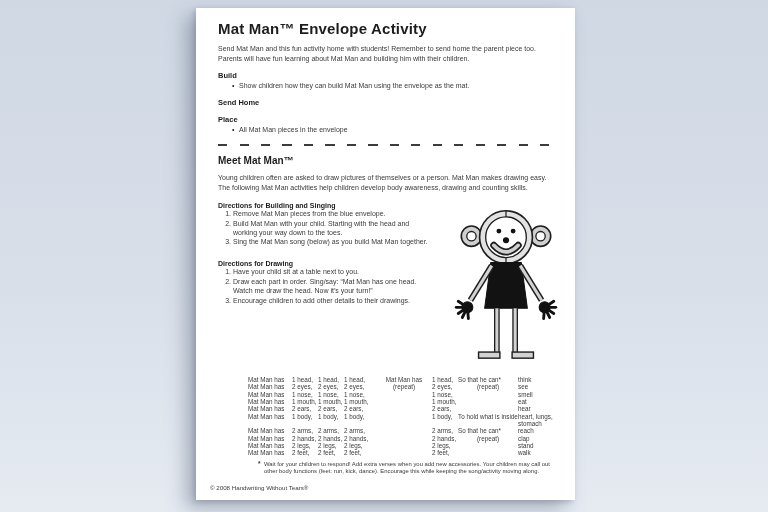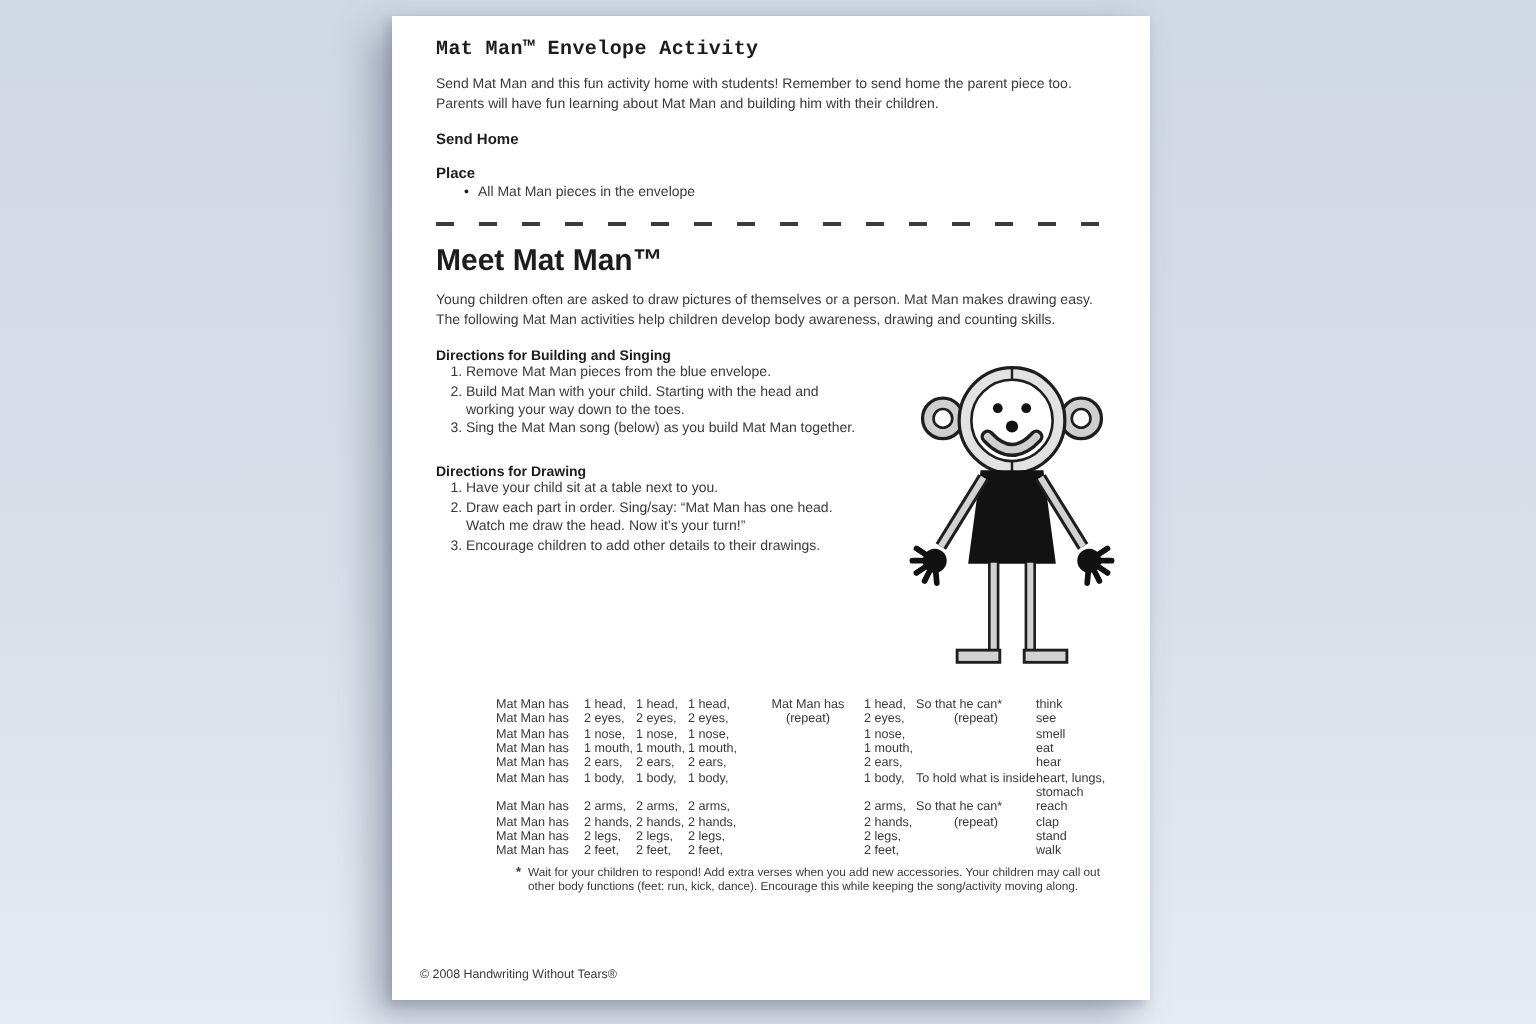--- a/index.html
+++ b/index.html
@@ -9,32 +9,32 @@
     background:linear-gradient(180deg,#d0d8e4 0%,#d8dfe9 55%,#e6ebf2 100%);
     font-family:"Liberation Sans",sans-serif;
   }
   .paper {
     position:absolute; left:196px; top:8px; width:379px; height:492px;
     background:#ffffff;
     box-shadow:-10px 8px 18px rgba(88,100,122,0.45), -2px 2px 5px rgba(88,100,122,0.30);
   }
   .inner { position:absolute; inset:0; padding:12px 20px 0 22px; color:#1d1d1d; }
 
-  .title { font-size:10px; font-weight:bold; margin:0; letter-spacing:.2px;font-family:Liberation Mono, monospace; }
+  .title { font-size:15px; font-weight:bold; margin:0; letter-spacing:.2px; }
   .para  { font-size:7px; line-height:9.5px; margin-top:7px; color:#3a3a3a; width:338px; }
 
   .sec-h { font-size:7.5px; font-weight:bold; margin-top:8px; }
   .bullets { margin:1px 0 0; }
   .bullet { font-size:7px; line-height:9px; margin-left:14px; position:relative; padding-left:7px; color:#3a3a3a; width:330px; }
   .bullet::before { content:"•"; position:absolute; left:0; top:0; color:#1d1d1d; }
 
   .cutline { margin-top:10px; height:2px;
     background:repeating-linear-gradient(90deg,#3c3c3c 0 9px,transparent 9px 21.5px); }
 
-  .meet-title { font-size:15px; font-weight:bold; margin:9px 0 0; }
+  .meet-title { font-size:10px; font-weight:bold; margin:9px 0 0; }
 
   .cols { position:relative; margin-top:2px; height:170px; }
   .dir-col { width:210px; }
   .dir-h { font-size:7px; font-weight:bold; margin-top:10px; }
   ol.steps { margin:1px 0 0; padding-left:15px; font-size:7px; line-height:8.8px; color:#3a3a3a; }
   ol.steps li { margin-bottom:1px; }
 
   .figure-wrap { position:absolute; left:226px; top:0px; width:124px; height:168px; }
 
   .song { margin-top:4px; margin-left:30px; display:grid;
@@ -51,20 +51,26 @@
 <body>
 
 <div class="paper">
   <div class="inner">
 
     <h1 class="title">Mat Man™ Envelope Activity</h1>
 
     <div class="para">Send Mat Man and this fun activity home with students! Remember to send home the parent piece too. Parents will have fun learning about Mat Man and building him with their children.</div>
 
 
+    <div>
+      <div class="sec-h">Build</div>
+      <div class="bullets">
+        <div class="bullet">Show children how they can build Mat Man using the envelope as the mat.</div>
+      </div>
+    </div>
 
     <div>
       <div class="sec-h">Send Home</div>
     </div>
 
     <div>
       <div class="sec-h">Place</div>
       <div class="bullets">
         <div class="bullet">All Mat Man pieces in the envelope</div>
       </div>

